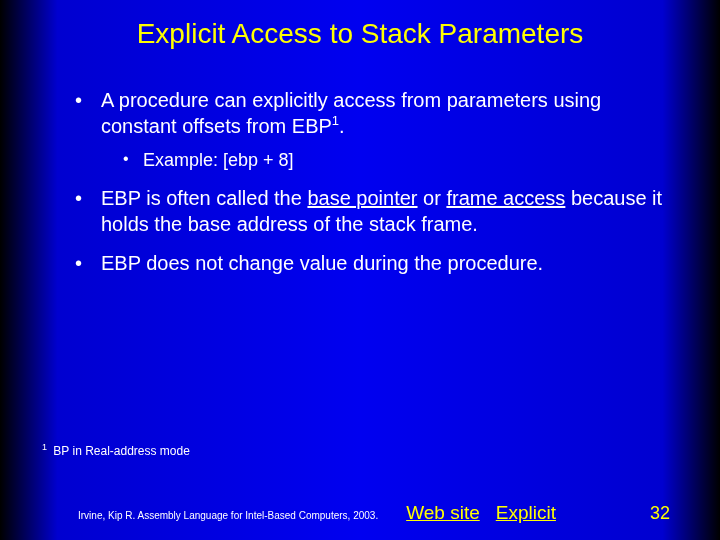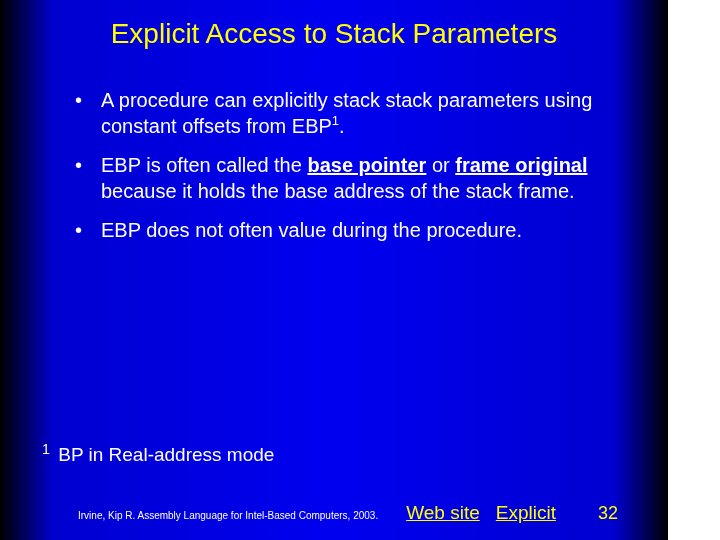--- a/index.html
+++ b/index.html
@@ -4,21 +4,21 @@
 <style>
   html, body {
     margin: 0;
     padding: 0;
     width: 720px;
     height: 540px;
     overflow: hidden;
     font-family: Arial, Helvetica, sans-serif;
   }
   .slide {
-    width: 668px;
+    width: 720px;
     height: 540px;
     background: linear-gradient(to right, #000000 0%, #0000cc 10%, #0000ee 50%, #0000cc 90%, #000000 100%);
     background: linear-gradient(to right, #000000 0%, #0000d0 8%, #0000f0 50%, #0000d0 92%, #000000 100%);
     position: relative;
     box-sizing: border-box;
   }
   .title {
     color: #ffff00;
     font-size: 28px;
     text-align: center;
@@ -69,28 +69,27 @@
     color: #ffffff;
     font-size: 16px;
   }
   sup {
     font-size: 0.65em;
     vertical-align: super;
     line-height: 0;
   }
   .underline {
     text-decoration: underline;
-    font-weight: bold;
   }
   .footnote {
     position: absolute;
     left: 42px;
-    bottom: 74px;
+    bottom: 82px;
     color: #ffffff;
-    font-size: 19px;
+    font-size: 12px;
   }
   .footnote sup {
     font-size: 0.75em;
     margin-right: 3px;
   }
   .footer {
     position: absolute;
     left: 0;
     bottom: 16px;
     width: 100%;
@@ -122,26 +121,29 @@
 </head>
 <body>
 
 <div class="slide">
 
   <div class="title">Explicit Access to Stack Parameters</div>
 
   <div class="body">
     <ul class="top">
       <li>
-        <span>A procedure can explicitly stack stack parameters using constant offsets from EBP</span><sup>1</sup><span>.</span>
+        <span>A procedure can explicitly access from parameters using constant offsets from EBP</span><sup>1</sup><span>.</span>
+        <ul class="sub">
+          <li>Example: [ebp + 8]</li>
+        </ul>
       </li>
       <li>
-        <span>EBP is often called the </span><span class="underline">base pointer</span><span> or </span><span class="underline">frame original</span><span> because it holds the base address of the stack frame.</span>
+        <span>EBP is often called the </span><span class="underline">base pointer</span><span> or </span><span class="underline">frame access</span><span> because it holds the base address of the stack frame.</span>
       </li>
-      <li>EBP does not often value during the procedure.</li>
+      <li>EBP does not change value during the procedure.</li>
     </ul>
   </div>
 
   <div class="footnote">
     <sup>1</sup><span> BP in Real-address mode</span>
   </div>
 
   <div class="footer">
     <span class="citation">Irvine, Kip R. Assembly Language for Intel-Based Computers, 2003.</span>
     <span class="link">Web site</span>

